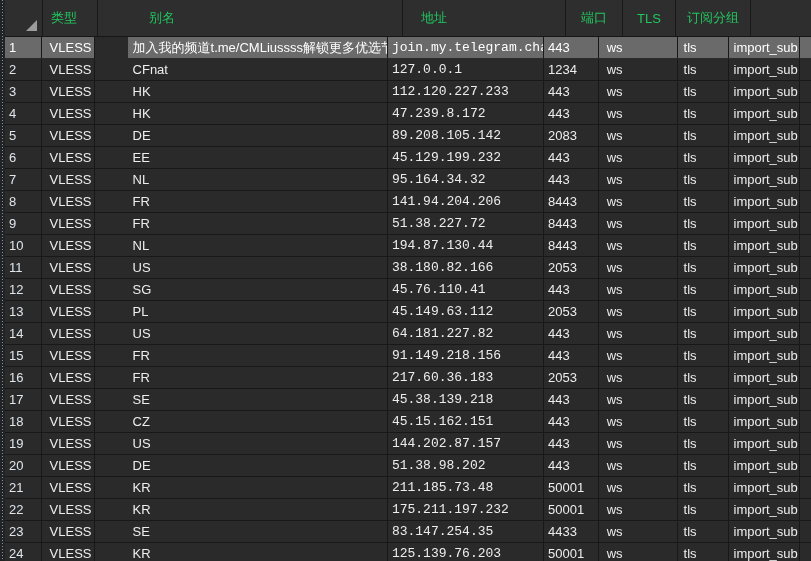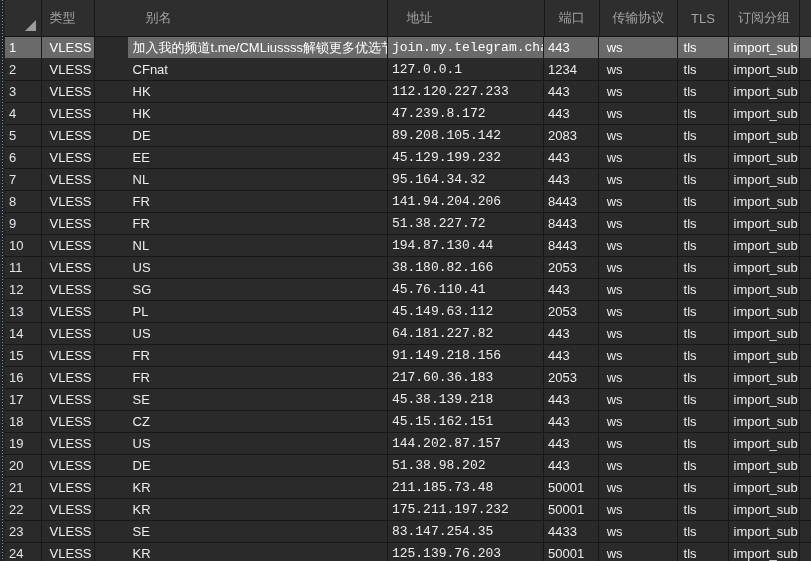--- a/index.html
+++ b/index.html
@@ -32,21 +32,21 @@
 
   .cell {
     display:flex; align-items:center;
     height:100%;
     padding-left:5px;
     border-right:1px solid #181818;
     color:#ededed;
     font-size:13px;
     white-space:nowrap; overflow:hidden;
   }
-  .h { color:#a3a3a3; background:#2e2e2e; }
+  .h { color:#22c55e; background:#2e2e2e; }
 
   .c-num   { width:38px;  padding-left:4px; color:#dfe6ec; }
   .c-type  { width:55px;  padding-left:8px; }
   .c-alias { width:272px;margin-left:33px; }
   .c-addr  { width:163px; padding-left:4px;font-family:Liberation Mono, monospace; }
   .c-port  { width:57px;  padding-left:4px;text-align:right; }
   .c-trans { width:82px;  padding-left:8px; }
   .c-tls   { width:53px;  padding-left:6px; }
   .c-group { width:75px;  }
   .c-extra { width:11px;  padding-left:0; border-right:none; }
@@ -75,21 +75,20 @@
 
   <div class="grid">
     <div class="hrow">
       <div class="cell h c-num">
         <div class="tri"></div>
       </div>
       <div class="cell h c-type">类型</div>
       <div class="cell h c-alias">别名</div>
       <div class="cell h c-addr">地址</div>
       <div class="cell h c-port">端口</div>
-      <div class="cell h c-trans">传输协议</div>
       <div class="cell h c-tls">TLS</div>
       <div class="cell h c-group">订阅分组</div>
       <div class="cell h c-extra"></div>
     </div>
     <div id="table-body">
         <div class="row selected">
     <div class="cell c-num">1</div>
     <div class="cell c-type">VLESS</div>
     <div class="cell c-alias">加入我的频道t.me/CMLiussss解锁更多优选节点</div>
     <div class="cell c-addr">join.my.telegram.channel...</div>

